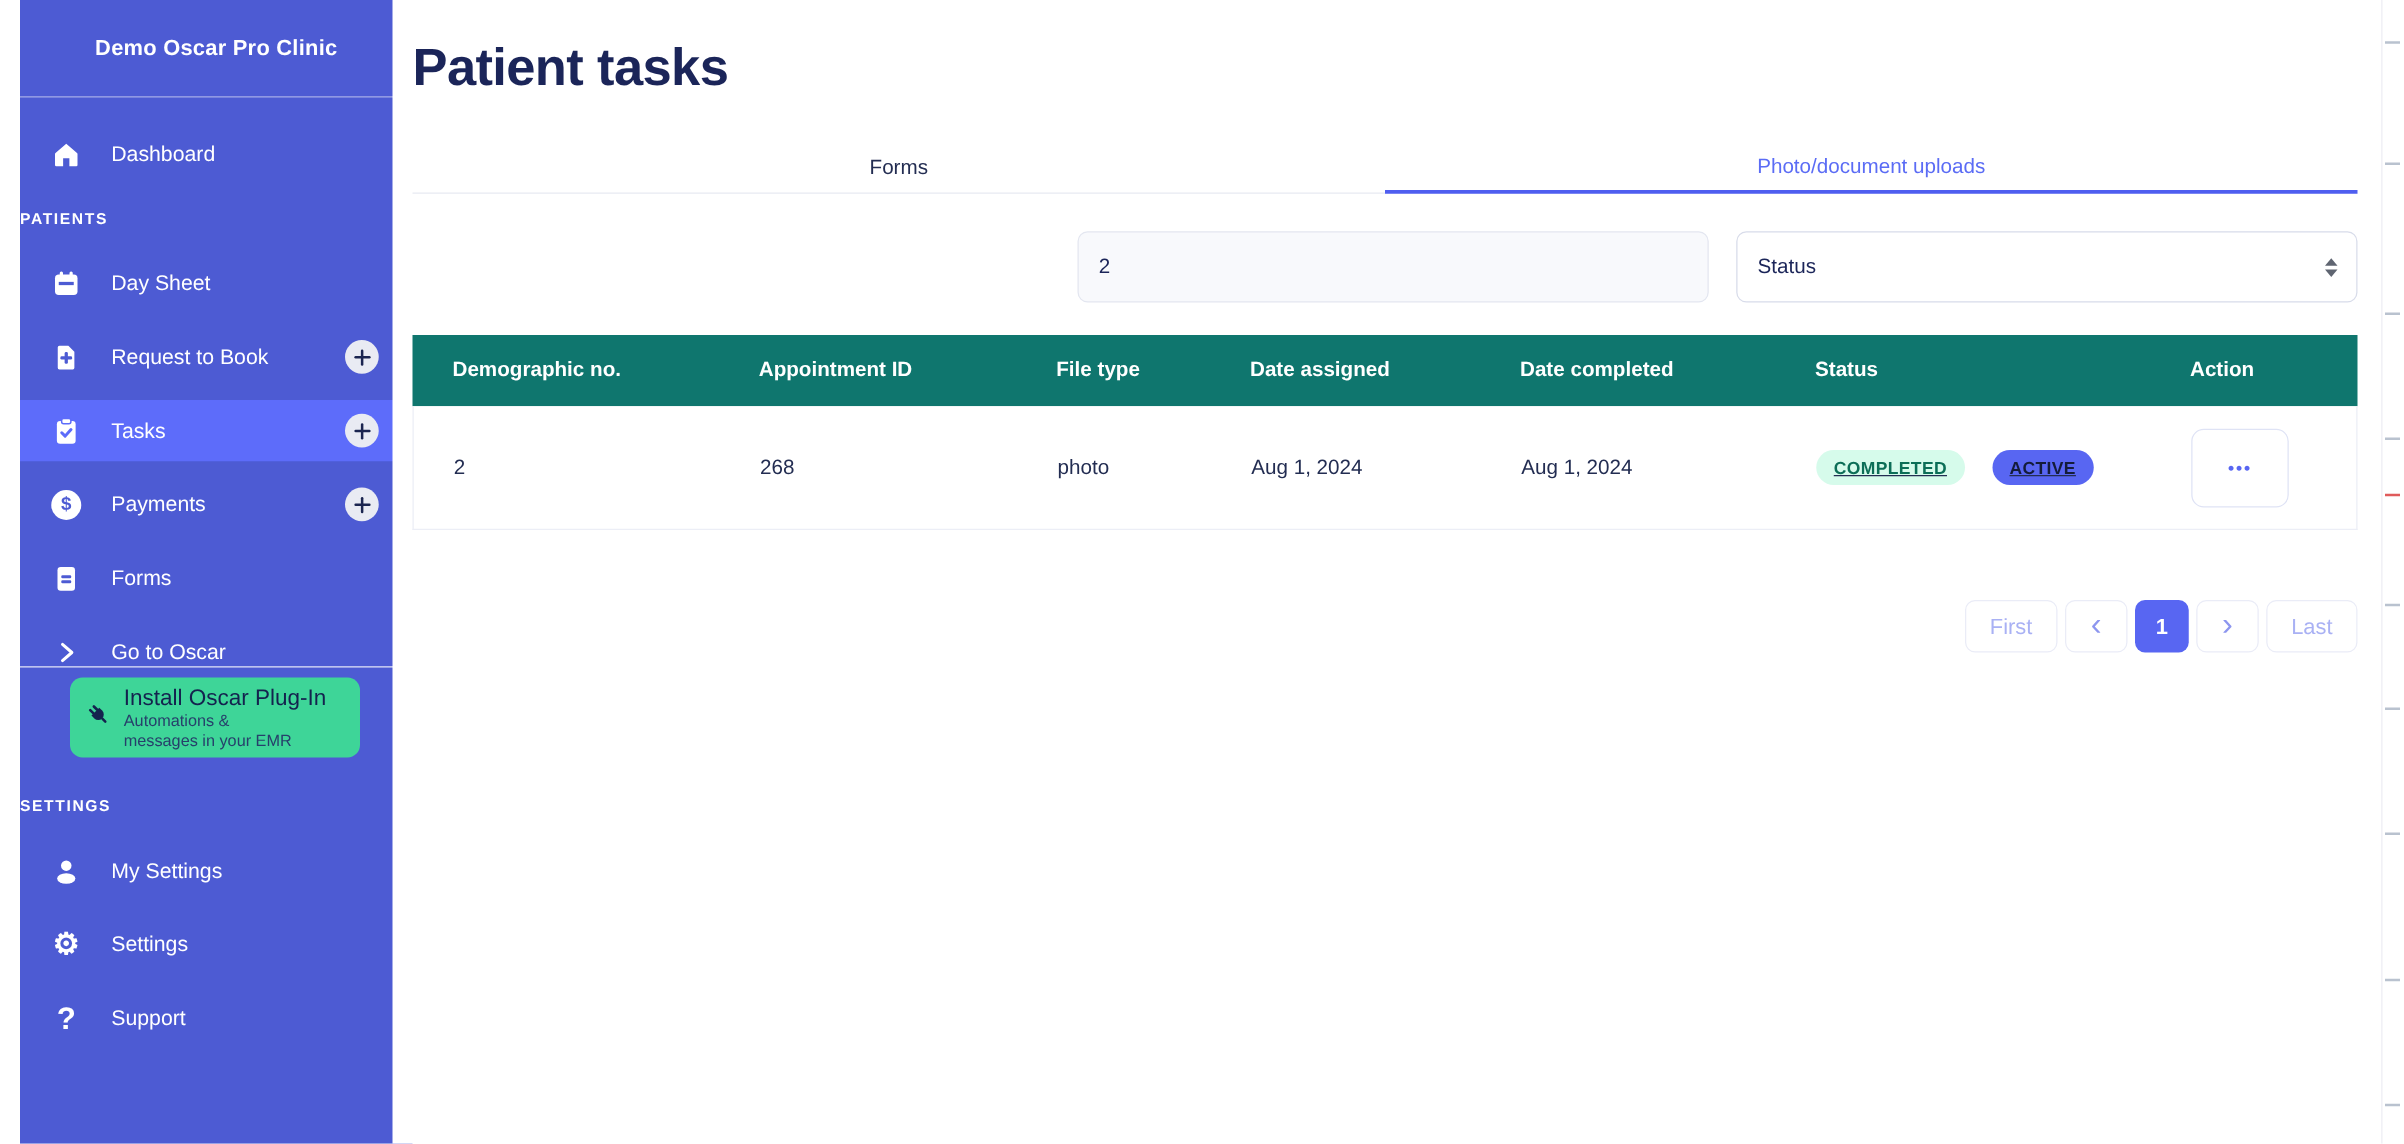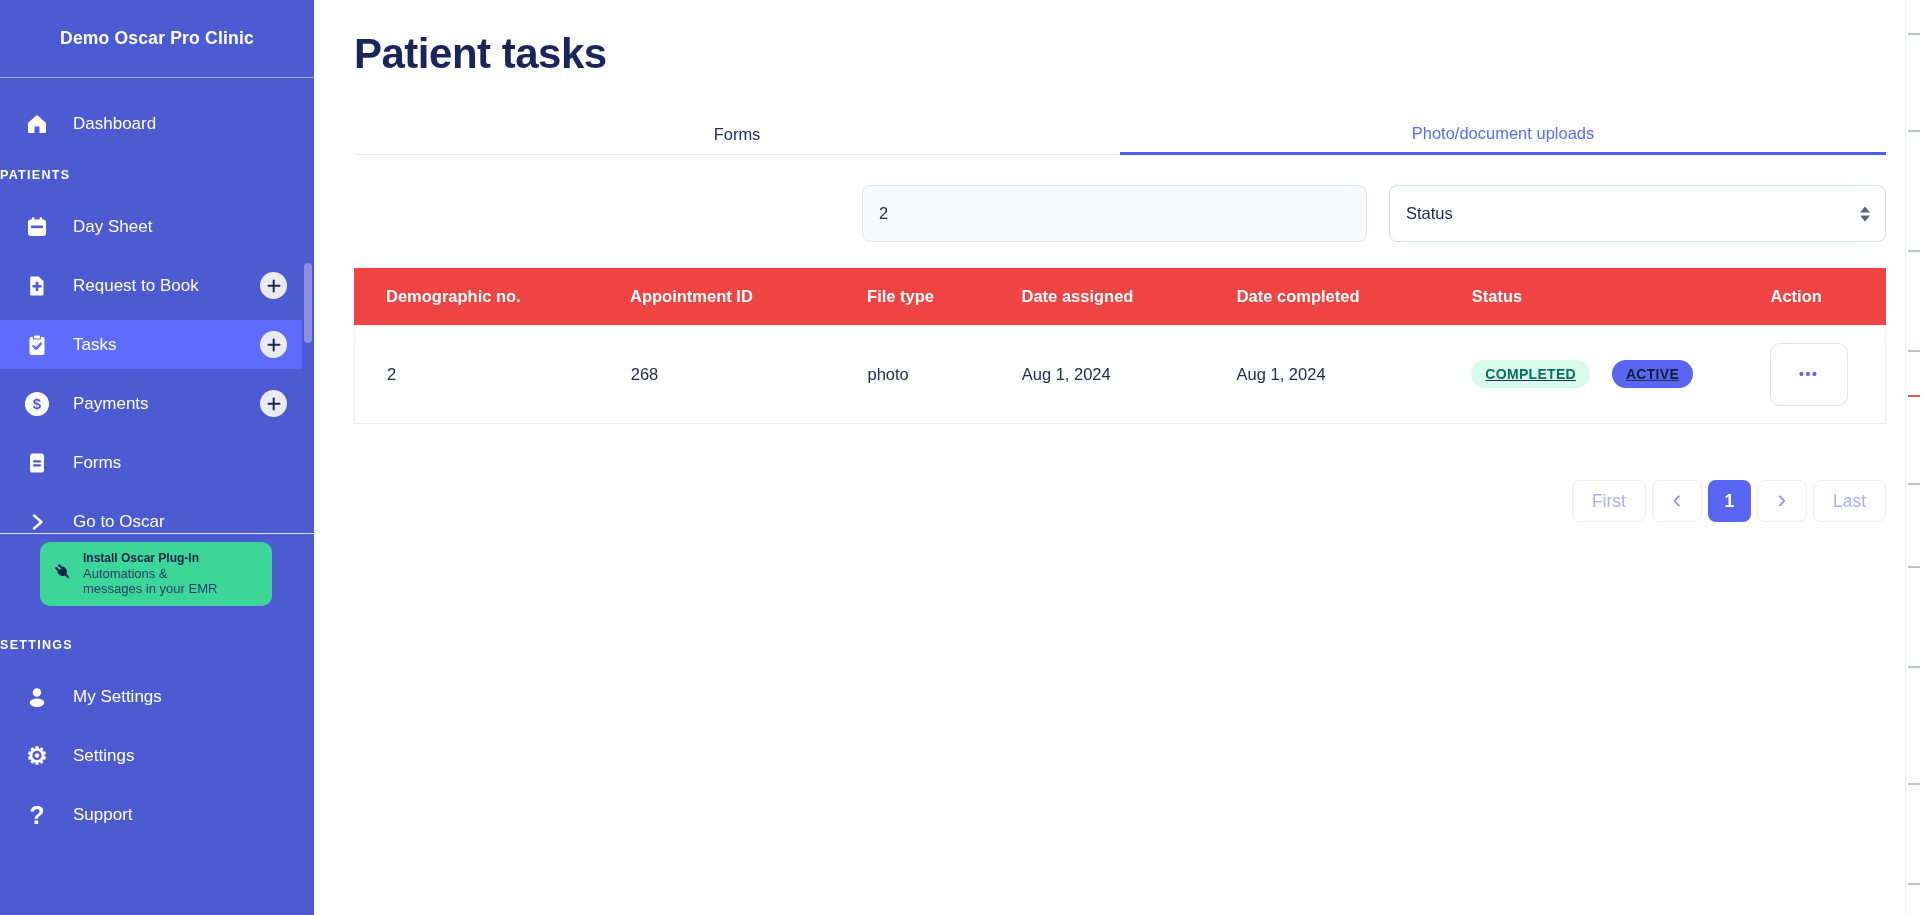--- a/index.html
+++ b/index.html
@@ -1,20 +1,20 @@
 <!DOCTYPE html>
 <html><head>
 <meta charset="utf-8">
 <style>
   * { margin:0; padding:0; box-sizing:border-box; }
   html,body { width:1923px; height:915px; overflow:hidden; }
   body { font-family:"Liberation Sans", sans-serif; background:#fff; position:relative; }
 
   
-  .sidebar { position:absolute; left:0; top:0; width:314px; height:915px; background:#4d5bd3; color:#fff; }
+  .sidebar { position:absolute; left:16px; top:0; width:314px; height:915px; background:#4d5bd3; color:#fff; }
   .sidebar-header { height:78px; display:flex; align-items:center; justify-content:center;
     font-size:17.5px; font-weight:600; border-bottom:1px solid rgba(255,255,255,.5); letter-spacing:.2px; }
   .nav-scroll { position:relative; height:455px; overflow:hidden; padding-top:16px; }
   .nav-item { height:59px; display:flex; align-items:center; padding-left:25px; position:relative;
     font-size:17px; font-weight:500; cursor:pointer; }
   .nav-item.active::before { content:""; position:absolute; left:0; top:5px; bottom:5px; right:12px;
     background:#5d6cfa; z-index:0; }
   .nav-item > * { position:relative; z-index:1; }
   .nav-icon { width:24px; height:24px; margin-right:24px; display:flex; align-items:center; justify-content:center; flex:0 0 24px; }
   .section-label { height:44px; display:flex; align-items:center; padding-left:0;
@@ -26,51 +26,51 @@
   .plus-btn::before { width:13px; height:2.6px; }
   .plus-btn::after  { width:2.6px; height:13px; }
   .side-scroll-thumb { position:absolute; right:2px; top:185px; width:8px; height:80px;
     border-radius:4px; background:rgba(255,255,255,.32); cursor:pointer; }
 
   .sidebar-bottom { position:absolute; left:0; right:0; top:533px; bottom:0;
     border-top:1px solid rgba(255,255,255,.85); }
   .plugin-banner { margin:8px 0 0 40px; width:232px; height:64px; background:#3ed598;
     border-radius:10px; display:flex; align-items:center; padding:0 10px 0 12px; gap:9px; cursor:pointer; }
   .plug-icon { flex:0 0 22px; }
-  .banner-title { font-size:12px; font-weight:700; color:#14224e; line-height:1.2; }
+  .banner-title { font-size:18px; font-weight:400; color:#14224e; line-height:1.2; }
   .banner-sub { font-size:13px; color:#27406b; line-height:1.18; }
   .settings-group { margin-top:13px; }
   .icon-dollar { width:24px; height:24px; border-radius:50%; background:#fff; color:#4d5bd3;
     font-weight:700; font-size:15px; display:flex; align-items:center; justify-content:center; }
   .icon-glyph { font-size:24px; line-height:24px; color:#fff; font-weight:700; }
   .icon-glyph.q { font-size:25px; }
 
   
   .main { position:absolute; left:314px; top:0; width:1609px; height:915px; background:#fff; }
-  .content { padding:0 37px 0 40px; }
+  .content { padding:0 37px 0 16px; }
   .page-title { margin-top:24px; font-size:42px; font-weight:700; color:#1b2559; letter-spacing:-.5px; line-height:60px; }
 
   .tabs { display:flex; margin-top:31px; height:40px; }
   .tab { flex:1; display:flex; align-items:center; justify-content:center; font-size:16.5px;
     color:#232d52; border-bottom:1px solid #e8eaf2; cursor:pointer; }
   .tab.active { color:#5b6cf5; border-bottom:3px solid #4f5ef0; }
 
   .controls { margin-top:30px; display:flex; justify-content:flex-end; gap:22px; }
   .search-input { width:505px; height:57px; background:#f8f9fc; border:1px solid #e3e6f0;
     border-radius:8px; padding:0 16px; font-size:16.5px; color:#1b2559; font-family:inherit; outline:none; }
   .status-select { width:497px; height:57px; background:#fff; border:1px solid #d8dcea; border-radius:8px;
     display:flex; align-items:center; padding:0 16px; font-size:16.5px; color:#1b2559; position:relative; cursor:pointer; }
   .select-arrows { position:absolute; right:15px; top:50%; transform:translateY(-50%);
     display:flex; flex-direction:column; gap:3px; }
   .select-arrows i { display:block; width:0; height:0; border-left:5px solid transparent; border-right:5px solid transparent; }
   .select-arrows .up { border-bottom:6px solid #5f6571; }
   .select-arrows .down { border-top:6px solid #5f6571; }
 
   .table { margin-top:26px; }
-  .thead { display:flex; height:57px; background:#ef4444; color:#fff; font-weight:700;
+  .thead { display:flex; height:57px; background:#0f766e; color:#fff; font-weight:700;
     font-size:16.5px; align-items:center; }
   .trow { display:flex; height:99px; align-items:center; background:#fff;
     border:1px solid #eceef6; border-top:none; font-size:16.5px; color:#232d52; }
   .col { padding-left:32px; }
   .c1{width:245px;} .c2{width:238px;} .c3{width:155px;} .c4{width:216px;} .c5{width:236px;} .c6{width:300px;} .c7{width:148px;}
   .badges { display:flex; align-items:center; gap:22px;text-decoration:underline; }
   .badge { height:28px; padding:0 14px; border-radius:14px; font-weight:700; font-size:14px;
     letter-spacing:.3px; display:inline-flex; align-items:center; white-space:nowrap; }
   .badge-completed { background:#d6fbeb; color:#0c6e57; }
   .badge-active { background:#5866f2; color:#141c3a; }

